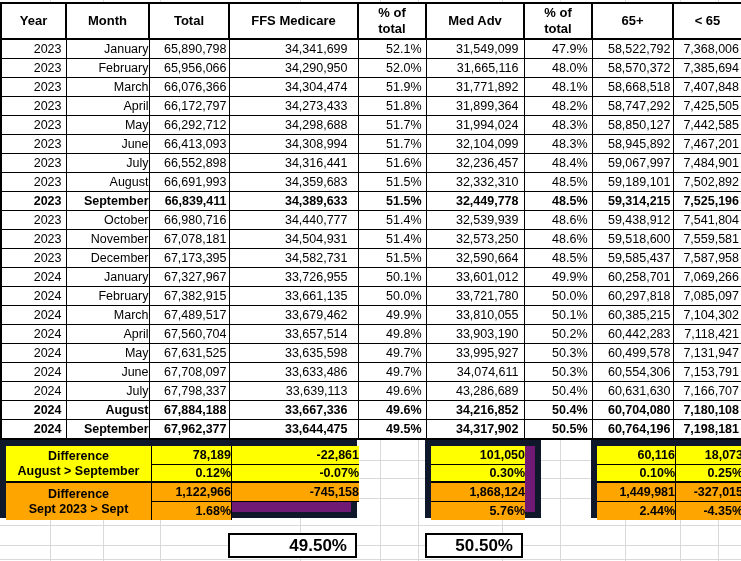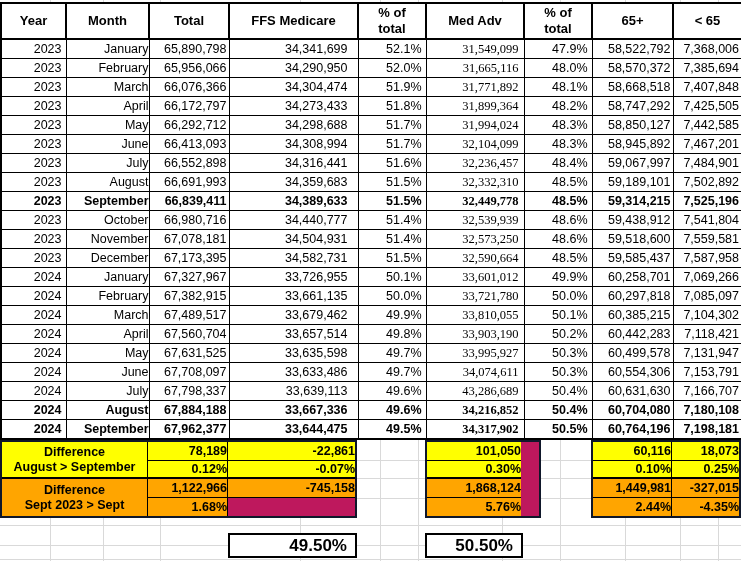--- a/index.html
+++ b/index.html
@@ -12,26 +12,26 @@
 
   
   #main-table{position:absolute;top:2px;left:0;width:741px;border-collapse:collapse;table-layout:fixed;background:#fff;z-index:1;border:2px solid #000;}
   #main-table th{border:2px solid #000;font-size:13px;font-weight:bold;text-align:center;padding:0 2px;line-height:1.25;white-space:pre-line;height:34px;vertical-align:middle;background:#fff;}
   #main-table td{border:1px solid #000;font-size:12.5px;padding:0 3px 0 0;text-align:right;white-space:nowrap;overflow:hidden;height:18.5px;line-height:18px;box-sizing:border-box;background:#fff;}
   .c-year{padding-right:4px !important;}
   .c-month{text-align:left;padding:0 0 0 4px !important;}
   .c-total{padding-right:2px !important;}
   .c-ffs{padding-right:10px !important;}
   .c-pct1,.c-pct2{padding-right:4px !important;}
-  .c-medadv{padding-right:5px !important;font-family:Liberation Serif, serif;}
+  .c-medadv{padding-right:5px !important;}
   .c-over65,.c-under65{padding-right:2px !important;}
   .boldrow td{font-weight:bold;border-top-width:2px;border-bottom-width:2px;}
 
   
-  .sblock{position:absolute;border:2px solid #0f172a;box-sizing:border-box;display:grid;font-weight:bold;font-size:12.5px;z-index:1;background:#be185d;}
+  .sblock{position:absolute;border:6px solid #0f172a;box-sizing:border-box;display:grid;font-weight:bold;font-size:12.5px;z-index:1;background:#701a75;}
   #block1{left:0;top:440px;width:357px;height:78px;grid-template-columns:146px 80px 127px;grid-template-rows:18.5px 18.5px 18.5px 18.5px;}
   #block2{left:425px;top:440px;width:116px;height:78px;grid-template-columns:94px;grid-template-rows:18.5px 18.5px 18.5px 18.5px;}
   #block3{left:591px;top:440px;width:150px;height:78px;grid-template-columns:79px 67px;grid-template-rows:18.5px 18.5px 18.5px 18.5px;}
   .scell{box-sizing:border-box;display:flex;align-items:center;justify-content:flex-end;white-space:nowrap;overflow:hidden;}
   .slabel{flex-direction:column;justify-content:center;padding:0;text-align:center;line-height:15px;}
   .yellow{background:#FFFF00;}
   .orange{background:#FFA500;}
   .vr{border-right:1px solid #000;}
   .bb1{border-bottom:1px solid #000;}
   .bb2{border-bottom:2px solid #000;}

